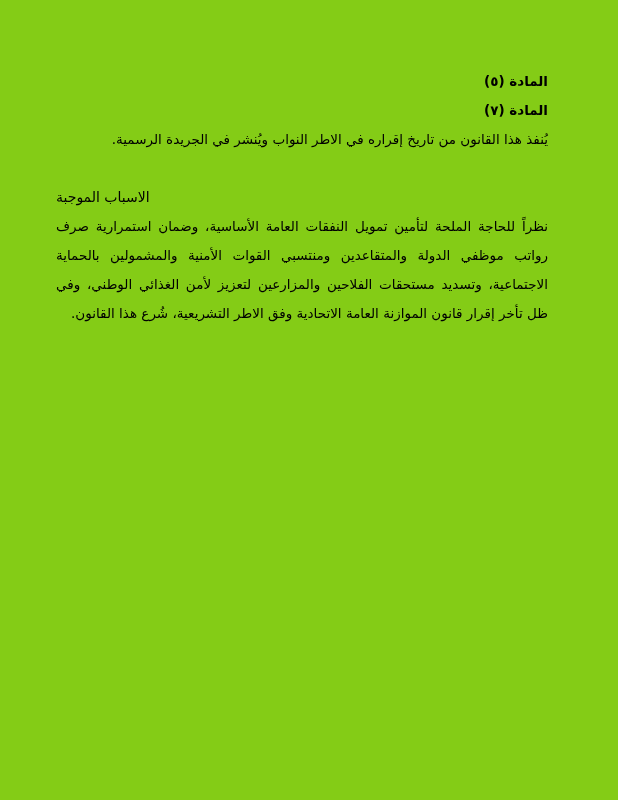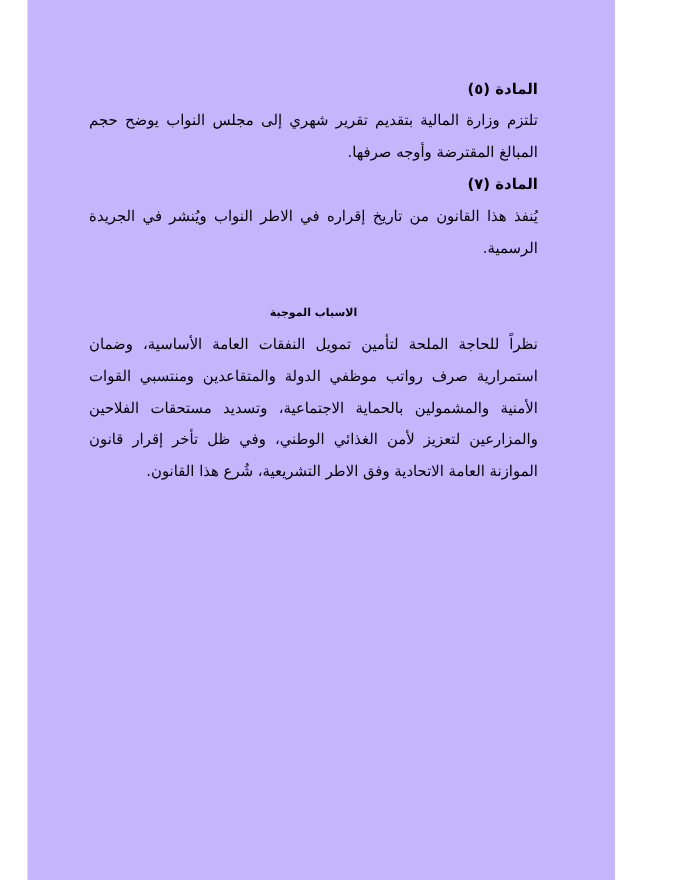--- a/index.html
+++ b/index.html
@@ -2,27 +2,26 @@
 <html lang="ar"><head>
 <meta charset="utf-8">
 <style>
   html, body {
     margin: 0;
     padding: 0;
     background: #ffffff;
   }
   .page {
     position: relative;
-    width: 534px;
+    width: 618px;
     height: 800px;
-    background: #c4b5fd;
+    background: #84cc16;
     overflow: hidden;
     font-family: "DejaVu Sans", sans-serif;
     color: #000000;
-    margin-left: 25px;
   }
   .doc-content {
     position: absolute;
     top: 67px;
     right: 70px;
     left: 56px;
     direction: rtl;
     unicode-bidi: embed;
   }
   .article-heading {
@@ -34,34 +33,33 @@
   }
   .article-body {
     margin: 0;
     font-size: 13.5px;
     font-weight: 400;
     line-height: 29px;
     text-align: justify;
   }
   .reasons-heading {
     margin: 29px 0 0 0;
-    font-size: 10px;
-    font-weight: 700;
+    font-size: 14px;
+    font-weight: 400;
     line-height: 29px;
-    text-align: center;
+    text-align: left;
   }
 </style>
 </head>
 <body>
 
 <div class="page">
   <div class="doc-content">
 
     <h3 class="article-heading">المادة (٥)</h3>
-    <p class="article-body">تلتزم وزارة المالية بتقديم تقرير شهري إلى مجلس النواب يوضح حجم المبالغ المقترضة وأوجه صرفها.</p>
 
 
     <h3 class="article-heading">المادة (٧)</h3>
     <p class="article-body">يُنفذ هذا القانون من تاريخ إقراره في الاطر النواب ويُنشر في الجريدة الرسمية.</p>
 
     <h3 class="reasons-heading">الاسباب الموجبة</h3>
     <p class="article-body">نظراً للحاجة الملحة لتأمين تمويل النفقات العامة الأساسية، وضمان استمرارية صرف رواتب موظفي الدولة والمتقاعدين ومنتسبي القوات الأمنية والمشمولين بالحماية الاجتماعية، وتسديد مستحقات الفلاحين والمزارعين لتعزيز لأمن الغذائي الوطني، وفي ظل تأخر إقرار قانون الموازنة العامة الاتحادية وفق الاطر التشريعية، شُرع هذا القانون.</p>
 
   </div>
 </div>

